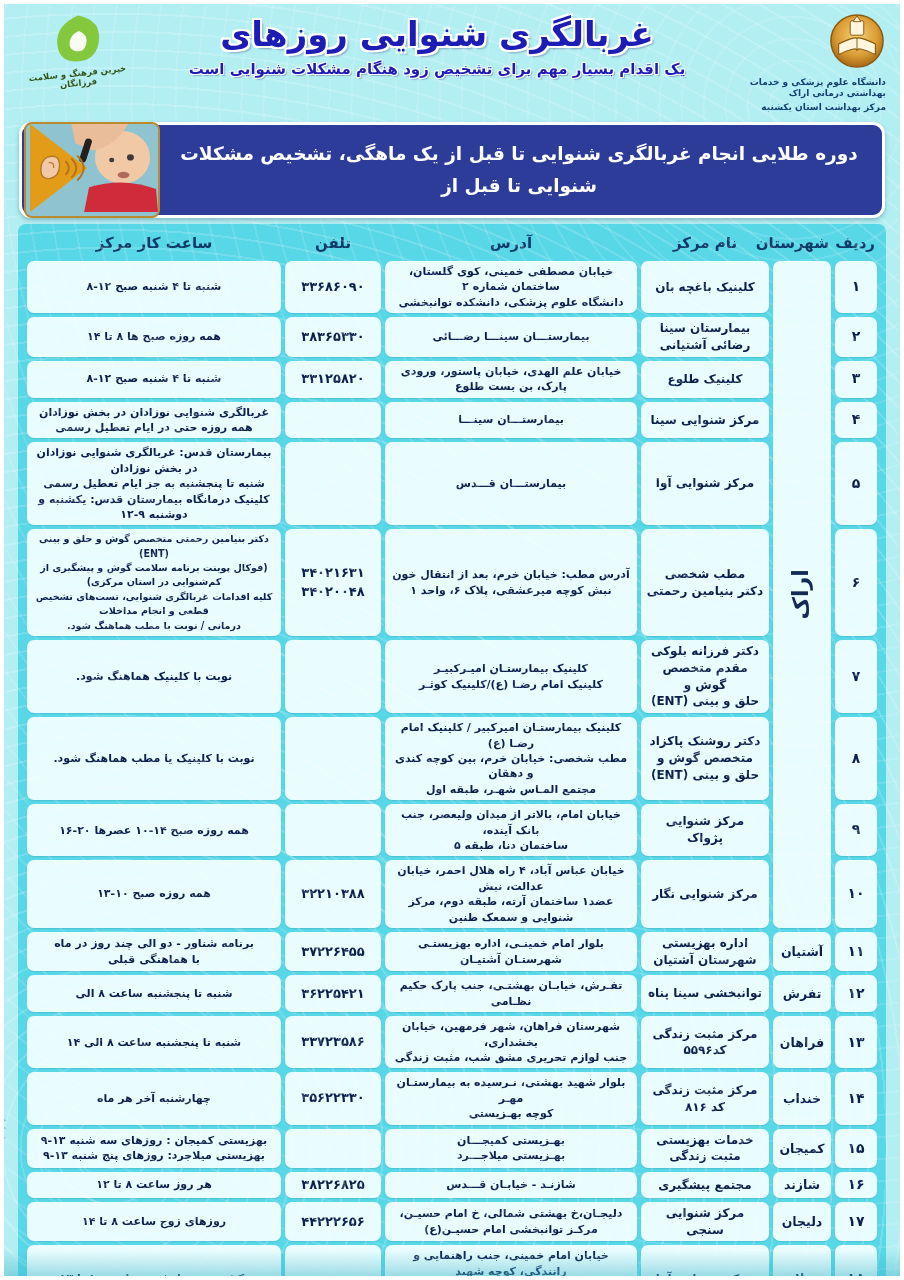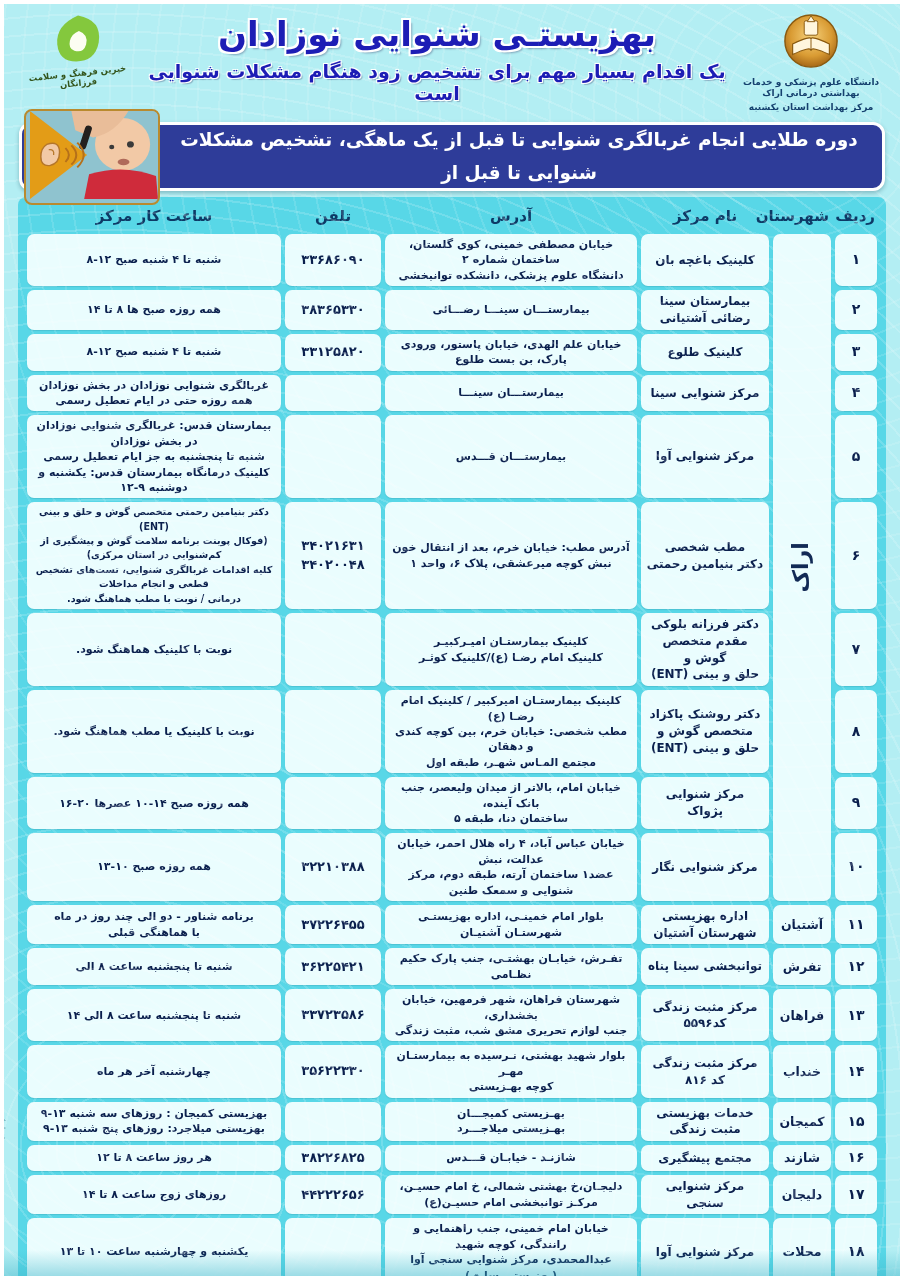--- a/index.html
+++ b/index.html
@@ -8,35 +8,35 @@
     direction:rtl;font-family:"DejaVu Sans",sans-serif;
     background:var(--bg,#b3eef3);border:4px solid #ffffff;
   }
   .page::before{
     content:"";position:absolute;inset:0;pointer-events:none;
     background:
       repeating-radial-gradient(circle at 12% 90%, rgba(255,255,255,.16) 0 2px, transparent 2px 18px),
       repeating-radial-gradient(circle at 88% 8%, rgba(255,255,255,.12) 0 2px, transparent 2px 22px);
   }
   .header{position:relative;height:106px;padding:8px 14px 0;display:flex;align-items:flex-start;}
-  .logo-right{width:150px;text-align:center;line-height:1.25;}
+  .logo-right{width:150px;text-align:right;line-height:1.25;}
   .logo-right .cap{font-size:9px;font-weight:bold;color:#15406e;margin-top:2px;}
   .titles{flex:1;text-align:center;padding-top:2px;}
   .title{
     font-size:34px;font-weight:bold;color:var(--title,#1d1db5);margin:0;
     text-shadow:-2px -2px 0 #fff,2px -2px 0 #fff,-2px 2px 0 #fff,2px 2px 0 #fff,3px 3px 2px rgba(40,40,90,.35);
   }
   .subtitle{
-    font-size:19px;font-weight:bold;color:var(--title,#1d1db5);margin:6px 0 0;
+    font-size:15px;font-weight:bold;color:var(--title,#1d1db5);margin:6px 0 0;
     text-shadow:-1px -1px 0 #fff,1px -1px 0 #fff,-1px 1px 0 #fff,1px 1px 0 #fff,2px 2px 1px rgba(40,40,90,.3);
   }
   .logo-left{width:120px;text-align:center;}
   .logo-left .cap{font-size:8.5px;font-weight:bold;color:#33551c;transform:rotate(-6deg);margin-top:-2px;}
   .banner{
-    position:relative;margin:4px 15px;height:69px;background:var(--banner,#2e3c99);
+    position:relative;margin:4px 15px;height:96px;background:var(--banner,#2e3c99);
     border:3px solid #fff;border-radius:12px;box-sizing:border-box;
     display:flex;align-items:center;box-shadow:0 2px 4px rgba(0,60,80,.3);
   }
   .banner-text{flex:1;text-align:center;color:#ffffff;font-weight:bold;font-size:18.5px;line-height:1.75;padding:0 8px 0 4px;}
   .banner-img{
     width:132px;height:92px;margin-left:2px;border:2px solid #b98a2e;border-radius:8px;
     overflow:hidden;flex:none;background:#8fc3cf;
   }
   .table-wrap{margin:6px 14px 2px;background:var(--band,#58d7e7);border-radius:8px;padding:1px 5px 4px;}
   table{width:100%;border-collapse:separate;border-spacing:4px 4px;table-layout:fixed;}
@@ -83,21 +83,21 @@
           <path d="M30 4 L34 10 H26 Z" fill="#fff6dd" stroke="#8a5a10"></path>
           <path d="M11 33 Q30 24 30 28 Q30 24 49 33 L49 44 Q30 35 30 40 Q30 35 11 44 Z" fill="#fff6dd" stroke="#8a5a10" stroke-width="1.2"></path>
           <path d="M30 28 V40" stroke="#8a5a10"></path>
         </svg>
       </span>
       <div class="cap">دانشگاه علوم پزشکی و خدمات بهداشتی درمانی اراک</div>
       <div class="cap">مرکز بهداشت استان یکشنبه</div>
     </div>
 
     <div class="titles">
-      <h1 class="title">بهزیستـی شنوایی نوزادان</h1>
+      <h1 class="title">غربالگری شنوایی روزهای</h1>
       <h2 class="subtitle">یک اقدام بسیار مهم برای تشخیص زود هنگام مشکلات شنوایی است</h2>
     </div>
 
     <div class="logo-left">
       <span>
         <svg width="54" height="54" viewBox="0 0 60 60">
           <path d="M30 4 Q57 9 53 34 Q49 55 28 55 Q9 55 7 36 Q5 15 30 4 Z" fill="#84c83d"></path>
           <path d="M31 21 Q42 25 39 36 Q36 46 26 43 Q19 41 21 32 Q23 24 31 21 Z" fill="#fcfdf2"></path>
         </svg>
       </span>

